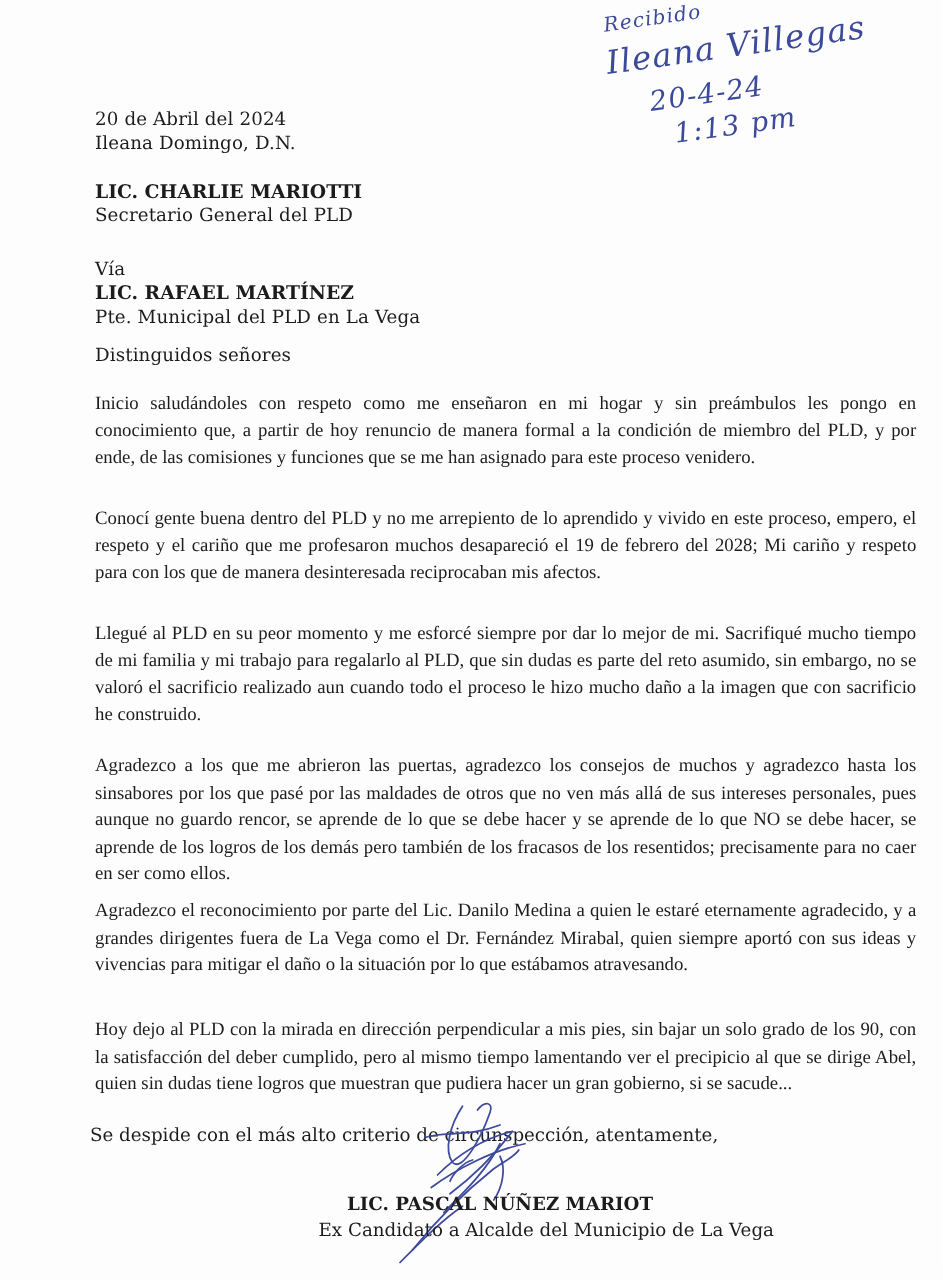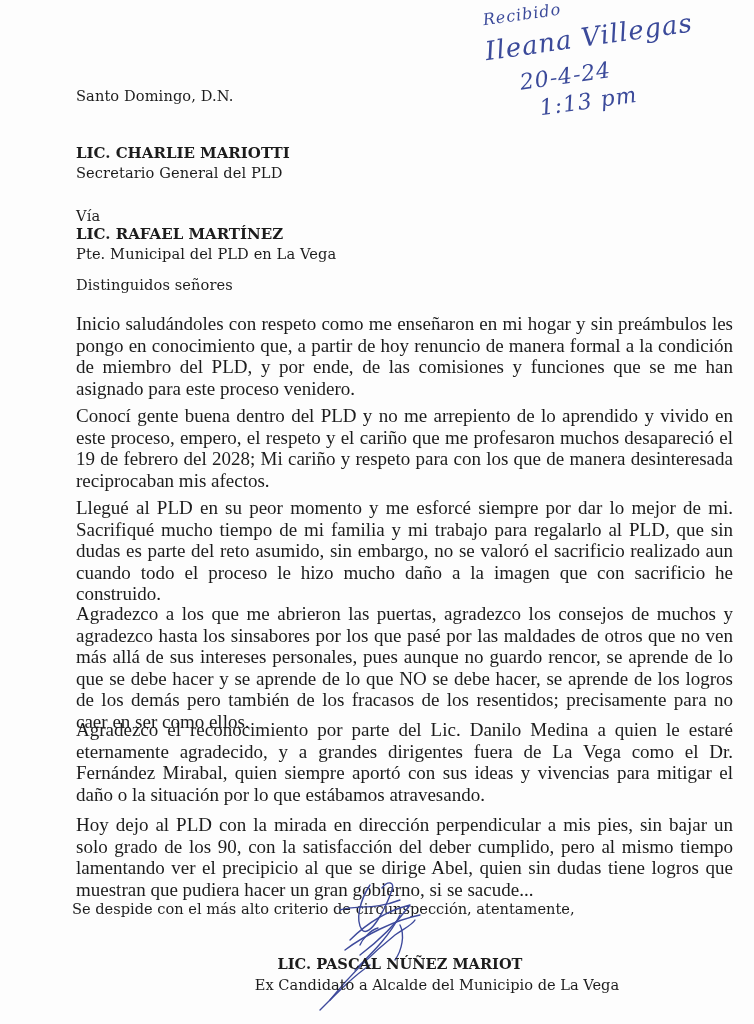--- a/index.html
+++ b/index.html
@@ -56,21 +56,21 @@
       font-weight: bold;
       font-size: 15px;
       line-height: 20px;
       white-space: nowrap;
     }
     .para {
       position: absolute;
       left: 76px;
       width: 657px;
       font-family: "Liberation Serif", serif;
-      font-size: 19px;
+      font-size: 15px;
       line-height: 21.6px;
       text-align: justify;
       margin: 0;
     }
 
     .closing {
       position: absolute;
       left: 72px; top: 900px;
       font-family: "DejaVu Serif", serif;
       font-size: 14.6px;
@@ -110,21 +110,22 @@
 <div class="page">
 
   <div class="stamp">
     <span class="line l1">Recibido</span>
     <span class="line l2">Ileana Villegas</span>
     <span class="line l3">20-4-24</span>
     <span class="line l4">1:13 pm</span>
   </div>
 
   <div class="block" style="top:86px;">
-    <div class="hdr-line">Santo Domingo, D.N.</div>
+    <div class="hdr-line">20 de Abril del 2024</div>
+    <div class="hdr-line">Ileana Domingo, D.N.</div>
   </div>
 
   <div class="block" style="top:143px;">
     <div class="hdr-bold">LIC. CHARLIE MARIOTTI</div>
     <div class="hdr-line">Secretario General del PLD</div>
   </div>
 
   <div class="block" style="top:206px;">
     <div class="hdr-line">Vía</div>
     <div class="hdr-bold" style="margin-top:-1px;">LIC. RAFAEL MARTÍNEZ</div>

